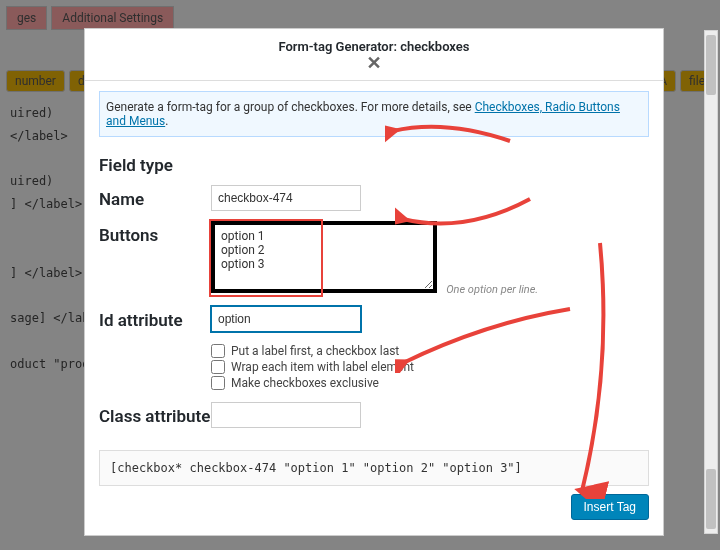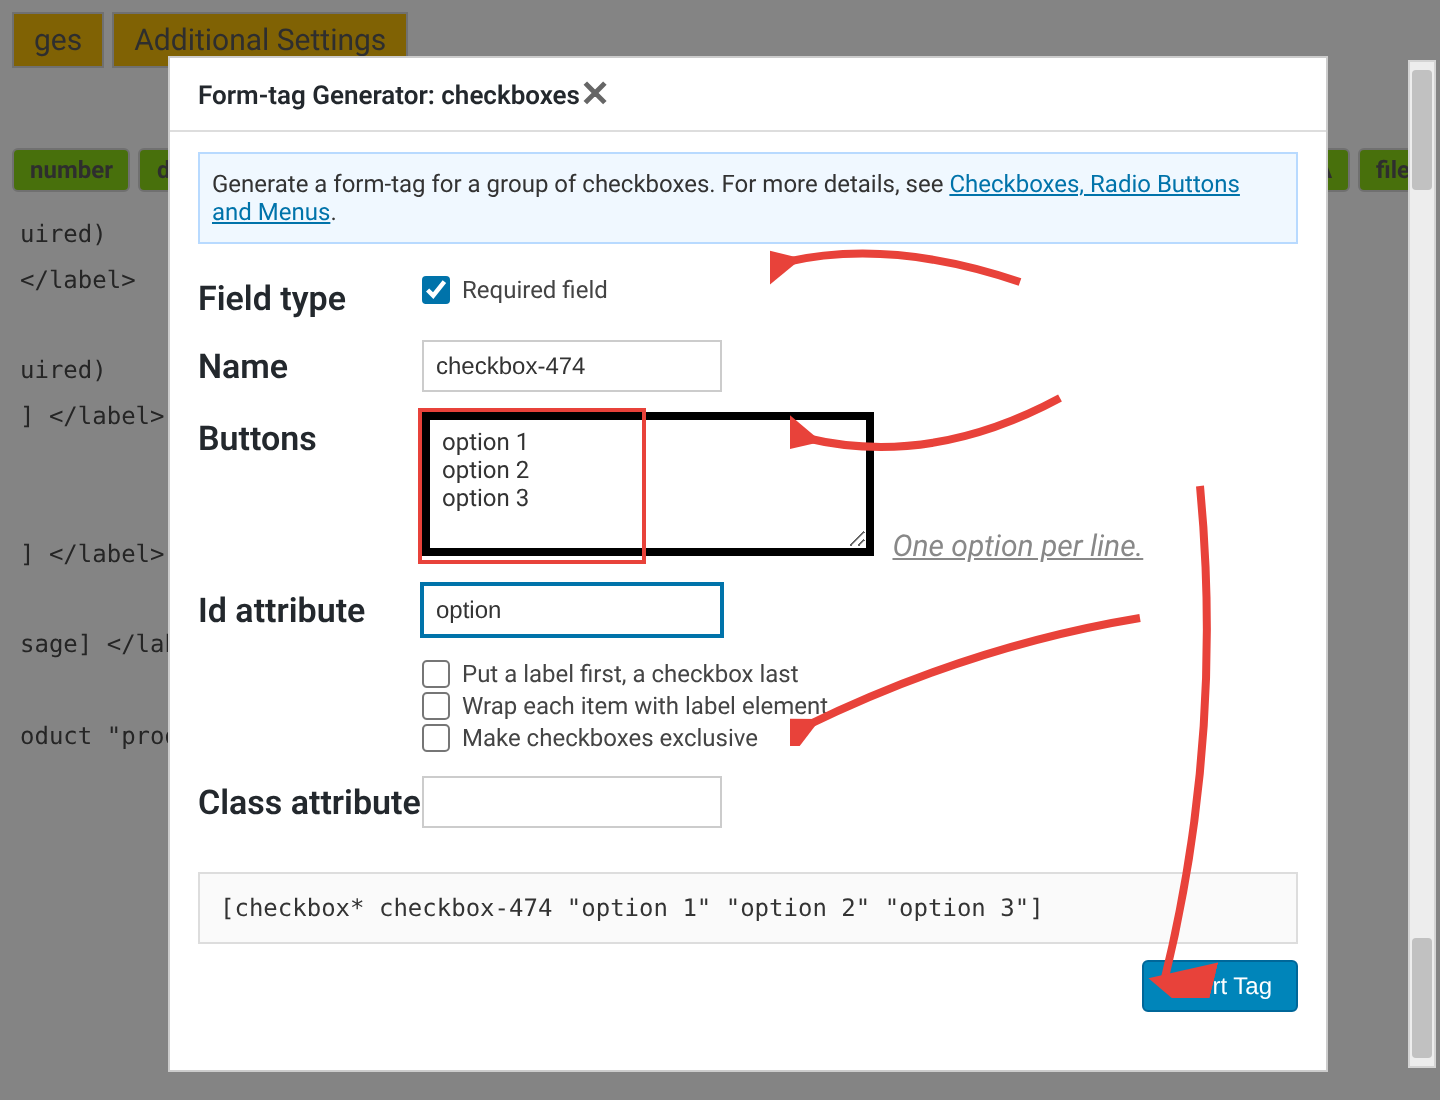--- a/index.html
+++ b/index.html
@@ -12,39 +12,40 @@
     height: 550px;
     overflow: hidden;
     position: relative;
   }
   .bg {
     position: absolute; inset: 0;
     background: #f1f1f1;
     padding: 6px;
   }
   .bg-tabs { display:flex; gap:4px; margin-bottom:10px; }
-  .bg-tab { background:#eab308; border:1px solid #ccc; padding:4px 10px; font-size:15px; color:#555; }
+  .bg-tab { background:#fca5a5; border:1px solid #ccc; padding:4px 10px; font-size:12px; color:#555; }
   .bg-buttons { display:flex; gap:4px; margin:40px 0 10px 0; }
-  .bg-btn { background:#84cc16; border:1px solid #ccc; border-radius:3px; padding:3px 8px; font-size:12px; color:#555;font-weight:bold; }
+  .bg-btn { background:#eab308; border:1px solid #ccc; border-radius:3px; padding:3px 8px; font-size:12px; color:#555; }
   .bg-code { font-family: Menlo, Consolas, monospace; font-size:12px; color:#444; line-height:1.9; padding-left:4px; }
   .overlay { position:absolute; inset:0; background:rgba(0,0,0,0.45); }
   .scrollhost {
     position: absolute;
     top: 28px; left: 84px;
     width: 580px; height: 508px;
     background: #fff;
     border: 1px solid #ccc;
     overflow-y: scroll;
     overflow-x: scroll;
   }
   .modal { position: relative; min-height: 560px; }
   .modal-header {
-    display:flex; justify-content:flex-start; align-items:center;
+    display:flex; justify-content:flex-end; align-items:center;
     padding: 10px 14px 8px 14px;
     border-bottom: 1px solid #ddd;
+    flex-direction: column;
   }
   .modal-title { font-size:13px; font-weight:600; color:#23282d; }
   .close { font-size:18px; color:#666; font-weight:bold; cursor:pointer; line-height:1; }
   .modal-body { padding: 10px 14px 14px 14px; }
   .info {
     background:#f0f8ff; border:1px solid #b8daff; padding:8px 6px;
     font-size:12px; color:#333; margin-bottom:14px;
   }
   .info a { color:#0073aa; text-decoration: underline; }
   .row { display:flex; margin-bottom:10px; }
@@ -59,21 +60,21 @@
   textarea {
     width: 226px; height:72px; padding:4px 6px;
     border:4px solid #000000; font-size:12px; color:#333;
     font-family: inherit; resize:both;
   }
   .options-wrap { position:relative; display:inline-block; }
   .options-hilite {
     position:absolute; top:-2px; left:-2px; width:114px; height:78px;
     border:2px solid #e8423a; pointer-events:none;
   }
-  .hint { font-size:15px; font-style:italic; color:#888; margin-left:6px; vertical-align:bottom;text-decoration:underline; }
+  .hint { font-size:11px; font-style:italic; color:#888; margin-left:6px; vertical-align:bottom; }
   .chk-line { display:flex; align-items:center; gap:6px; margin:2px 0; font-size:12px; color:#444; }
   input[type=checkbox] { width:14px; height:14px; accent-color:#0073aa; }
   .code-out {
     margin-top: 22px;
     background:#fafafa; border:1px solid #ddd;
     padding:10px 10px; font-family:Menlo,Consolas,monospace; font-size:12px; color:#333;
   }
   .insert-row { text-align:right; margin-top:8px; }
   .insert-btn {
     background:#0085ba; color:#fff; border:1px solid #006799;
@@ -128,26 +129,20 @@
       <div class="modal-title">Form-tag Generator: checkboxes</div>
       <div class="close">✕</div>
     </div>
     <div class="modal-body">
       <div class="info">
         <span>Generate a form-tag for a group of checkboxes. For more details, see </span><a href="#">Checkboxes, Radio Buttons and Menus</a>.
       </div>
 
       <div class="row">
         <div class="row-label">Field type</div>
-        <div class="row-field">
-          <label class="chk-line">
-            <input type="checkbox" checked="" style="">
-            <span>Required field</span>
-          </label>
-        </div>
       </div>
 
       <div class="row">
         <div class="row-label">Name</div>
         <div class="row-field">
           <input type="text" value="checkbox-474" style="">
         </div>
       </div>
 
       <div class="row">

